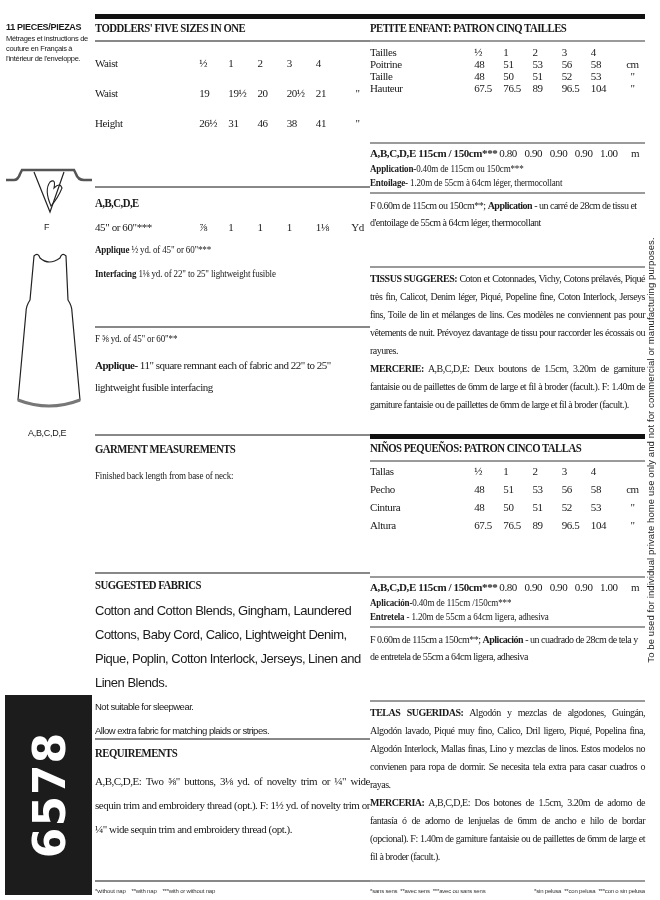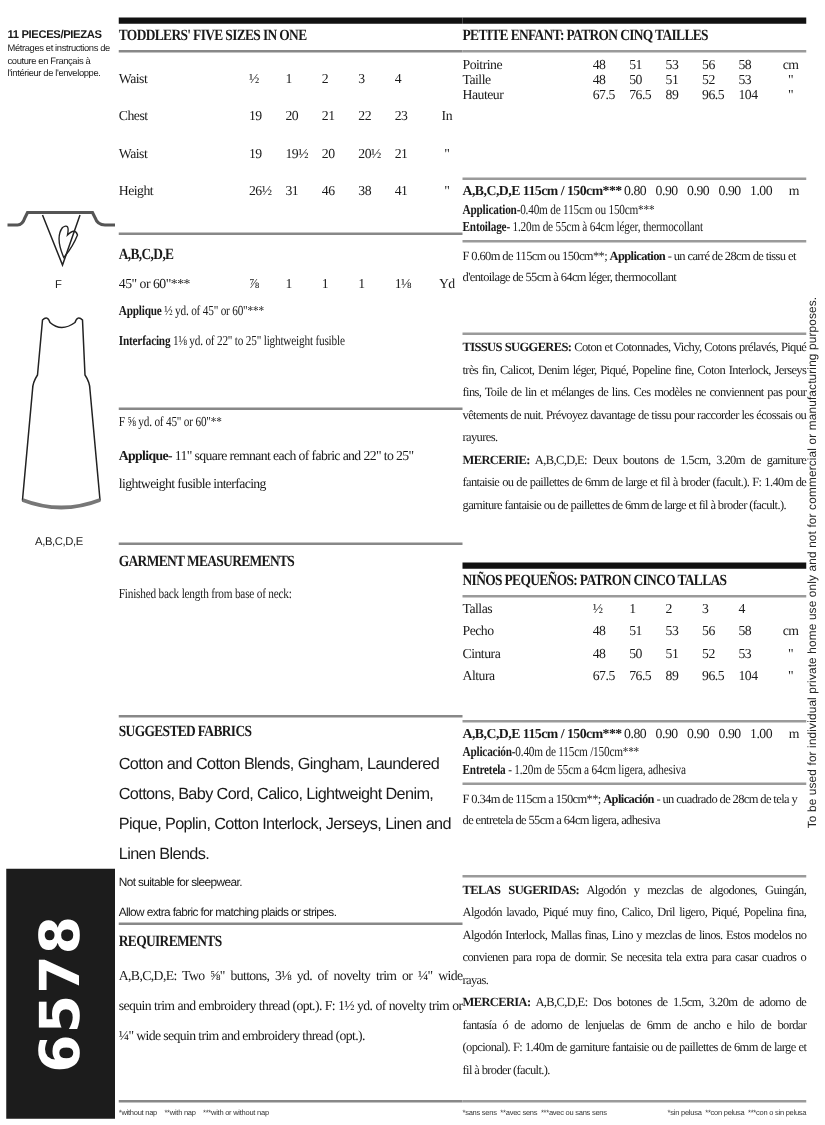--- a/index.html
+++ b/index.html
@@ -73,29 +73,20 @@
         <tr style="height:30px;">
       <td class="lbl">Waist</td>
       <td class="v">½</td>
       <td class="v">1</td>
       <td class="v">2</td>
       <td class="v">3</td>
       <td class="v">4</td>
       <td class="u"></td>
     </tr>
     <tr style="height:30px;">
-      <td class="lbl">Chest</td>
-      <td class="v">19</td>
-      <td class="v">20</td>
-      <td class="v">21</td>
-      <td class="v">22</td>
-      <td class="v">23</td>
-      <td class="u">In</td>
-    </tr>
-    <tr style="height:30px;">
       <td class="lbl">Waist</td>
       <td class="v">19</td>
       <td class="v">19½</td>
       <td class="v">20</td>
       <td class="v">20½</td>
       <td class="v">21</td>
       <td class="u">"</td>
     </tr>
     <tr style="height:30px;">
       <td class="lbl">Height</td>
@@ -169,20 +160,29 @@
   </div>
 </div>
 
 <div id="colR" class="col">
   <div class="rule-thick"></div>
   <div class="h">PETITE ENFANT: PATRON CINQ TAILLES</div>
   <div class="rule-d" style="margin-top:4px;"></div>
 
   <table class="tbl" style="margin-top:4px;">
     <tbody>
+        <tr style="height:12px;">
+      <td class="lbl">Tailles</td>
+      <td class="v">½</td>
+      <td class="v">1</td>
+      <td class="v">2</td>
+      <td class="v">3</td>
+      <td class="v">4</td>
+      <td class="u"></td>
+    </tr>
     <tr style="height:12px;">
       <td class="lbl">Poitrine</td>
       <td class="v">48</td>
       <td class="v">51</td>
       <td class="v">53</td>
       <td class="v">56</td>
       <td class="v">58</td>
       <td class="u">cm</td>
     </tr>
     <tr style="height:12px;">
@@ -226,21 +226,21 @@
     <div class="rule-d" style="margin-top:4px;"></div>
     <div class="para" style="margin-top:3px; line-height:17px; font-size:10px;"><span>F 0.60m de 115cm ou 150cm**; </span><b class="k">Application</b><span> - un carré de 28cm de tissu et d'entoilage de 55cm à 64cm léger, thermocollant</span></div>
   </div>
 
   <div class="sec" style="top:252px;">
     <div class="rule-d"></div>
     <div class="para" style="margin-top:2px; line-height:18px; font-size:10px; text-align:justify;"><b class="k">TISSUS SUGGERES:</b> <span>Coton et Cotonnades, Vichy, Cotons prélavés, Piqué très fin, Calicot, Denim léger, Piqué, Popeline fine, Coton Interlock, Jerseys fins, Toile de lin et mélanges de lins. Ces modèles ne conviennent pas pour vêtements de nuit. Prévoyez davantage de tissu pour raccorder les écossais ou rayures.</span></div>
     <div class="para" style="line-height:18px; font-size:10px; text-align:justify;"><b class="k">MERCERIE:</b> <span>A,B,C,D,E: Deux boutons de 1.5cm, 3.20m de garniture fantaisie ou de paillettes de 6mm de large et fil à broder (facult.). F: 1.40m de garniture fantaisie ou de paillettes de 6mm de large et fil à broder (facult.).</span></div>
   </div>
 
-  <div class="sec" style="top:436px;">
+  <div class="sec" style="top:420px;">
     <div class="rule-thick"></div>
     <div class="h">NIÑOS PEQUEÑOS: PATRON CINCO TALLAS</div>
     <div class="rule-d" style="margin-top:4px;"></div>
     <table class="tbl" style="margin-top:0;">
       <tbody>
           <tr style="height:18px;">
         <td class="lbl">Tallas</td>
         <td class="v">½</td>
         <td class="v">1</td>
         <td class="v">2</td>
@@ -290,21 +290,21 @@
         <td class="v">0.90</td>
         <td class="v">0.90</td>
         <td class="v">1.00</td>
         <td class="u">m</td>
       </tr>
     </tbody>
       </table>
     <div class="txt" style="margin-top:3px;"><b class="k">Aplicación-</b><span>0.40m de 115cm /150cm***</span></div>
     <div class="txt" style="margin-top:2px;"><b class="k">Entretela</b><span> - 1.20m de 55cm a 64cm ligera, adhesiva</span></div>
     <div class="rule-d" style="margin-top:4px;"></div>
-    <div class="para" style="margin-top:3px; line-height:17px; font-size:10px;"><span>F 0.34m de 115cm a 150cm**; </span><b class="k">Aplicación</b><span> - un cuadrado de 28cm de tela y de entretela de 55cm a 64cm ligera, adhesiva</span></div>
+    <div class="para" style="margin-top:3px; line-height:17px; font-size:10px;"><span>F 0.60m de 115cm a 150cm**; </span><b class="k">Aplicación</b><span> - un cuadrado de 28cm de tela y de entretela de 55cm a 64cm ligera, adhesiva</span></div>
   </div>
 
   <div class="sec" style="top:686px;">
     <div class="rule-d"></div>
     <div class="para" style="margin-top:2px; line-height:18px; font-size:10px; text-align:justify;"><b class="k">TELAS SUGERIDAS:</b> <span>Algodón y mezclas de algodones, Guingán, Algodón lavado, Piqué muy fino, Calico, Dril ligero, Piqué, Popelina fina, Algodón Interlock, Mallas finas, Lino y mezclas de linos. Estos modelos no convienen para ropa de dormir. Se necesita tela extra para casar cuadros o rayas.</span></div>
     <div class="para" style="line-height:18px; font-size:10px; text-align:justify;"><b class="k">MERCERIA:</b> <span>A,B,C,D,E: Dos botones de 1.5cm, 3.20m de adorno de fantasía ó de adorno de lenjuelas de 6mm de ancho e hilo de bordar (opcional). F: 1.40m de garniture fantaisie ou de paillettes de 6mm de large et fil à broder (facult.).</span></div>
   </div>
 
   <div class="sec" style="top:866px;">
     <div class="rule-d"></div>

